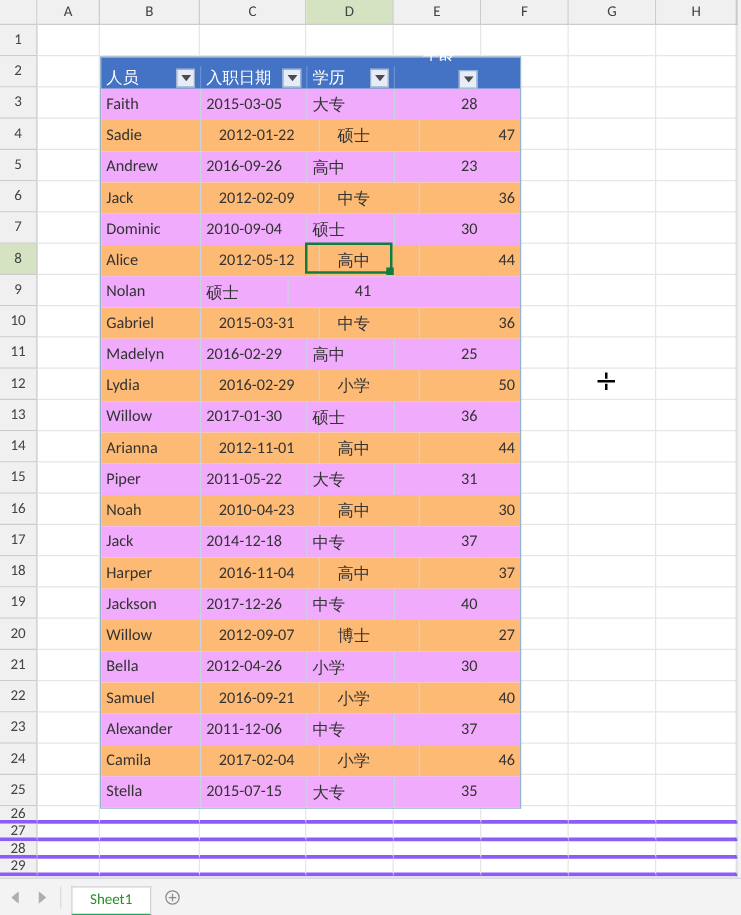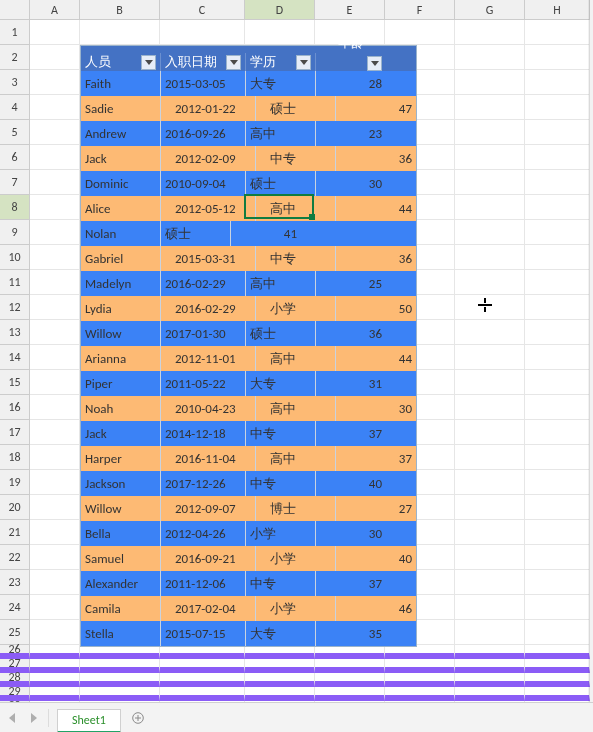--- a/index.html
+++ b/index.html
@@ -17,21 +17,21 @@
   .col-head.active { background:#d5e3c2; }
 
   
   .rows { position:relative; }
   .row { display:flex; height:25px; }
   .row.compact { height:14px; }
   .row-head { width:30px; background:#f0f0f0; border-right:1px solid #ccc; border-bottom:1px solid #ccc;
               display:flex; align-items:center; justify-content:center; color:#444; font-size:12px; }
   .row-head.active { background:#d5e3c2; }
   .cell { border-right:1px solid #e6e6e6; border-bottom:1px solid #e6e6e6; }
-  .row.compact .row-head, .row.compact .cell { border-bottom:6px solid #8b5cf6; }
+  .row.compact .row-head, .row.compact .cell { border-bottom:3px solid #8b5cf6; }
 
   
   .wA { width:50px; }
   .wB { width:80px; }
   .wC { width:85px; }
   .wD { width:70px; }
   .wE { width:70px; }
   .wF { width:70px; }
   .wG { width:70px; }
   .wH { width:65px; }
@@ -41,21 +41,21 @@
                 border:1px solid #9ab3cc; }
   .data-table .hdr-row { display:flex; background:#4472C4; color:#fff; height:25px; align-items:flex-end; }
   .data-table .hdr-cell { display:flex; align-items:center; padding:0 4px; gap:4px; font-size:13px;
                           border-right:1px solid #6b90d0; }
   .data-table .hdr-cell:last-child { border-right:none;flex-direction:column; }
   .filter-btn { margin-left:auto; width:15px; height:15px; background:#e6edf8; border:1px solid #9ab3cc;
                 display:flex; align-items:center; justify-content:center; }
   .filter-btn svg { width:8px; height:5px; display:block; }
 
   .data-table .body-row { display:flex; height:25px; align-items:stretch; }
-  .data-table .body-row.bandA { background:#3b82f6; }
+  .data-table .body-row.bandA { background:#f0abfc; }
   .data-table .body-row.bandB { background:#fdba74;gap:10px; }
   .data-table .body-cell { display:flex; align-items:center; padding:0 4px; font-size:13px; color:#333;
                            border-right:1px solid #c9d3e0; }
   .data-table .body-cell:last-child { border-right:none; }
   .data-table .body-cell.num { justify-content:flex-end; }
 
   .cB { width:80px; }
   .cC { width:85px; }
   .cD { width:70px; }
   .cE { width:70px; }

